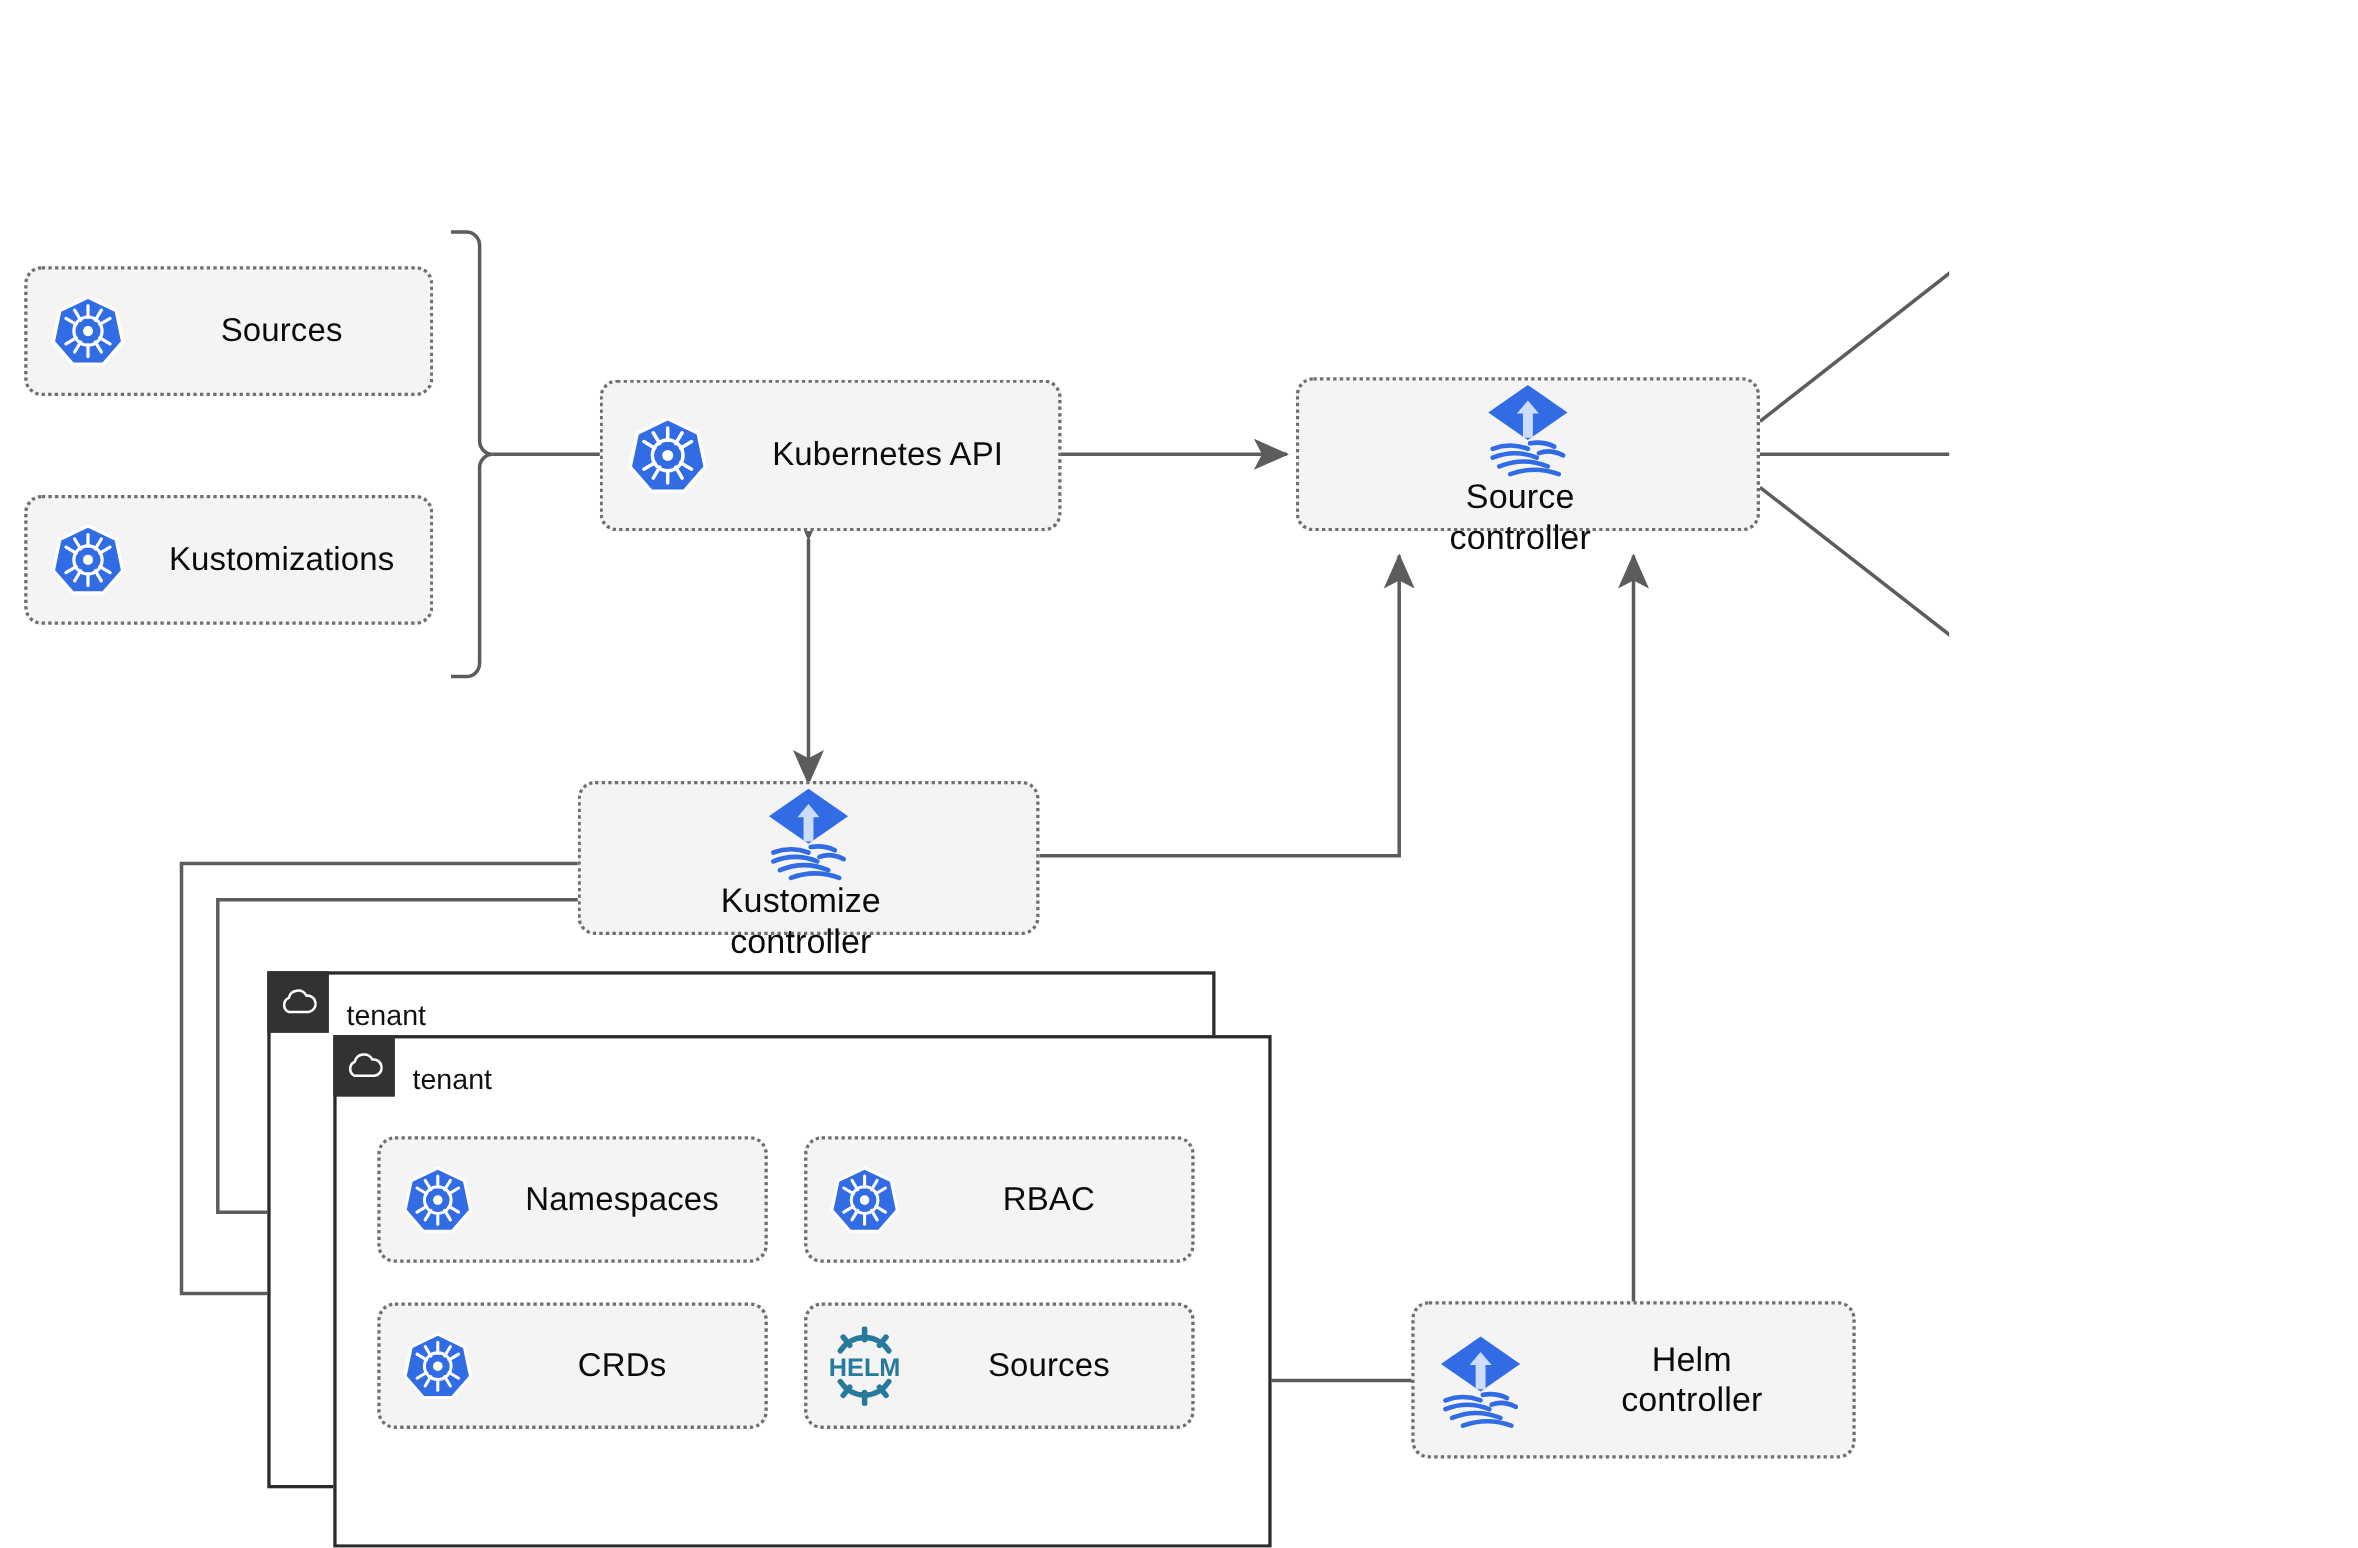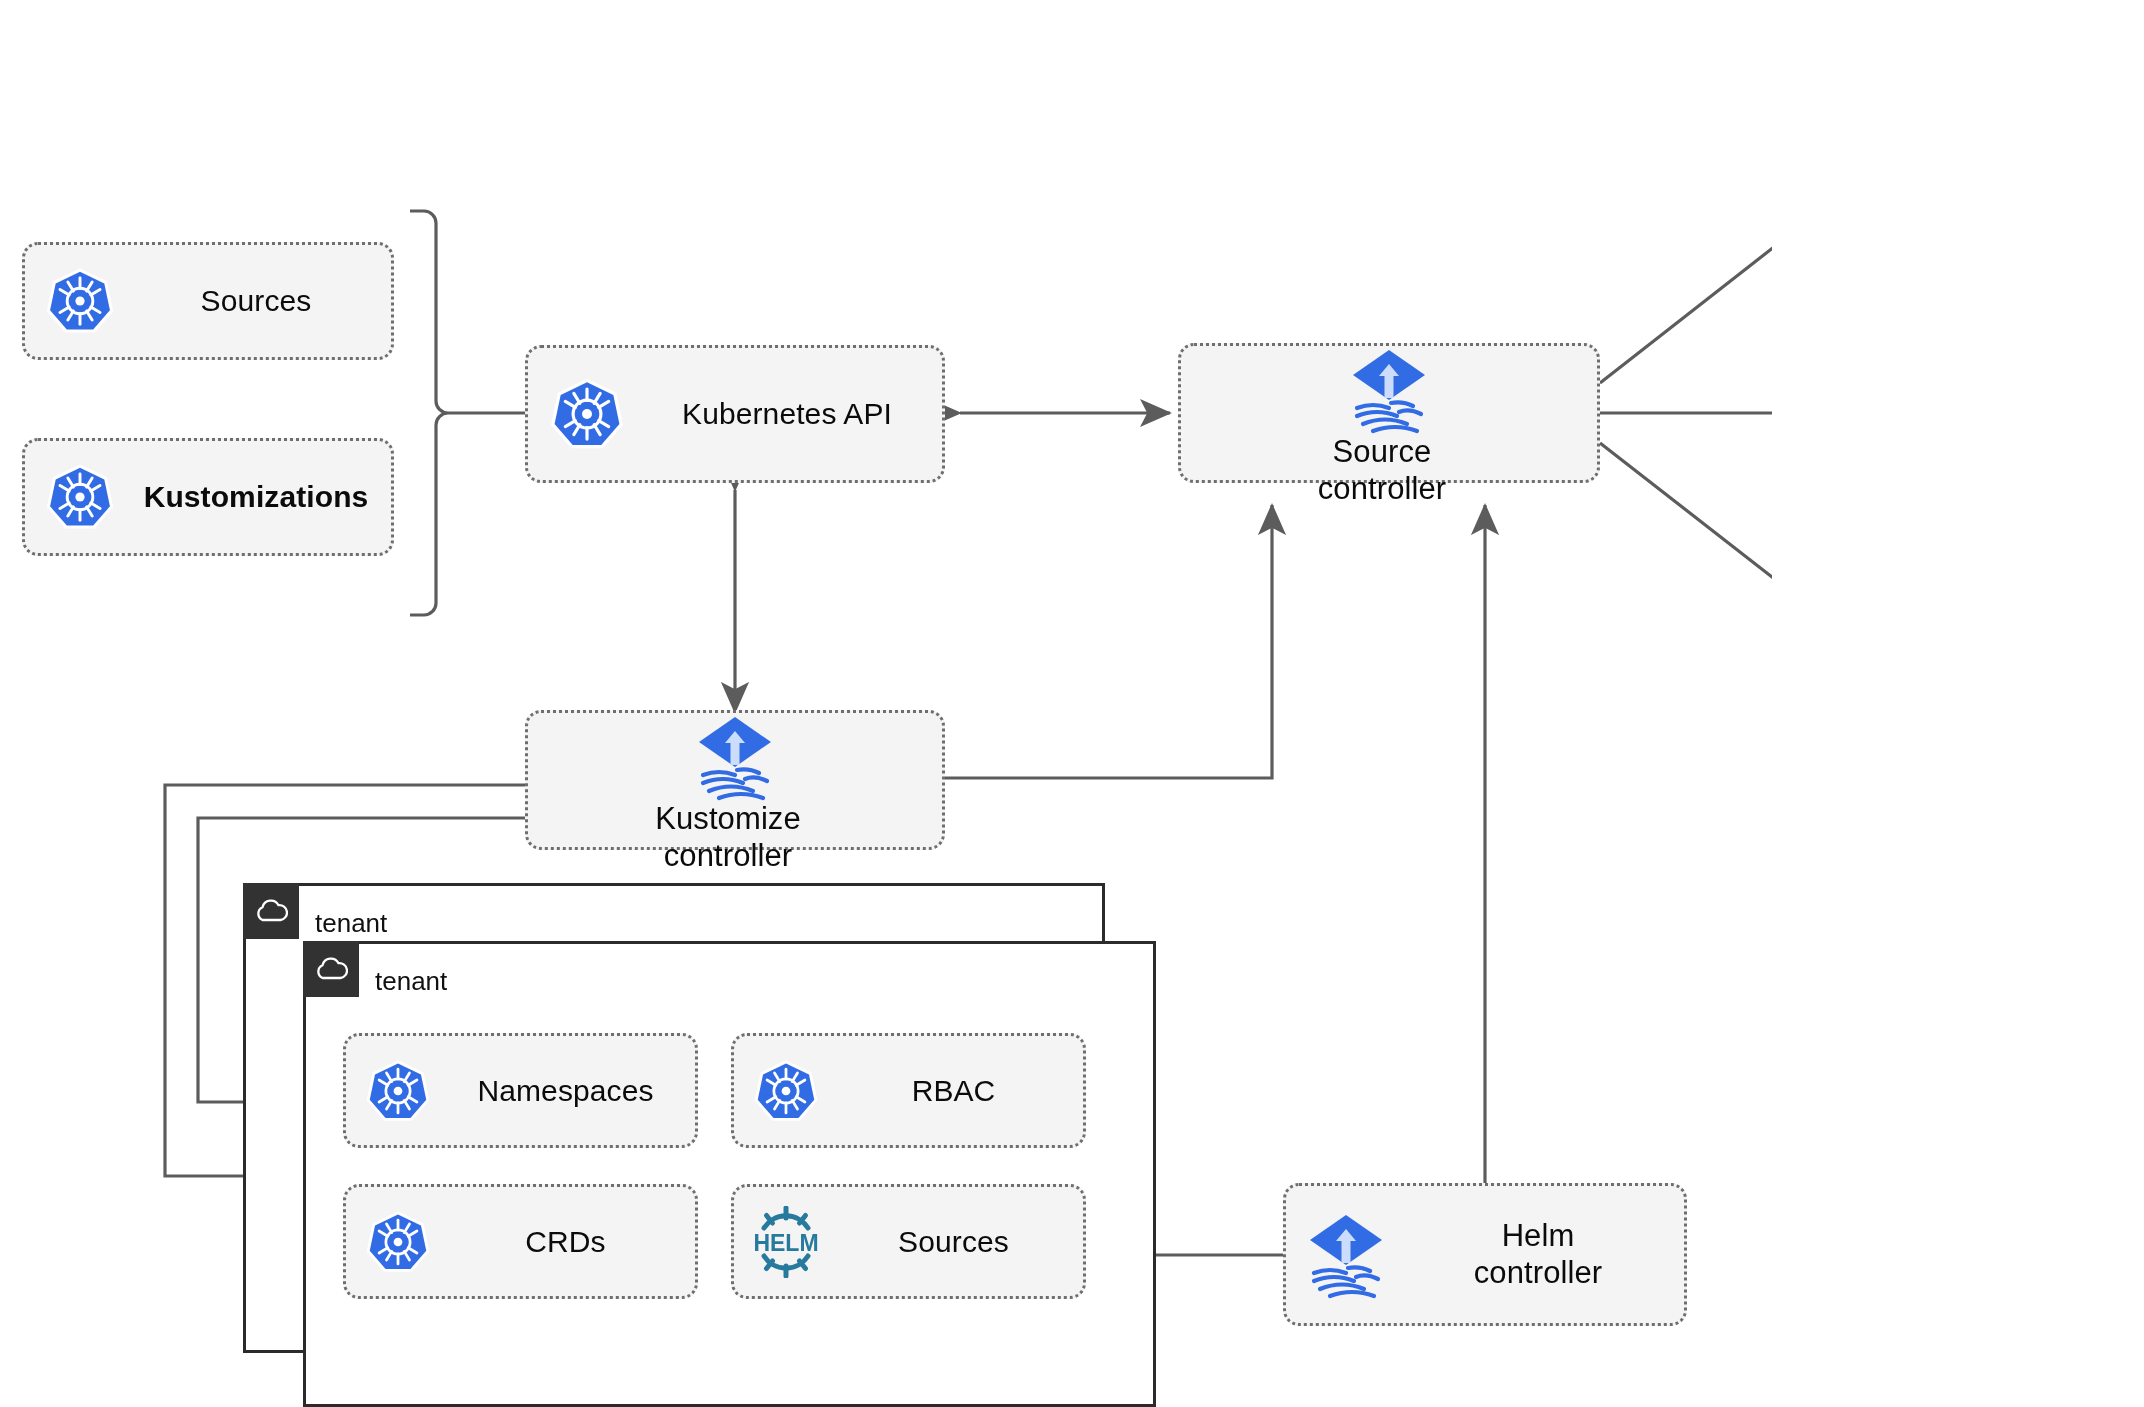--- a/index.html
+++ b/index.html
@@ -104,21 +104,21 @@
           <line x1="37.9" y1="23.2" x2="42.8" y2="15.1"></line>
           <line x1="42.8" y1="48.9" x2="37.9" y2="40.8"></line>
           <line x1="26.1" y1="23.2" x2="21.2" y2="15.1"></line>
         </g>
         <circle cx="32" cy="32" r="4.1" fill="#fff"></circle>
       </svg>
     </span>
     <span class="lbl">Sources</span>
   </div>
 
-  <div class="node" style="left:22px;top:438px;width:372px;height:118px;font-weight:bold;">
+  <div class="node" style="left:22px;top:450px;width:372px;height:118px;">
     <span class="ico" style="width:110px;">
       <svg width="72" height="72" viewBox="0 0 64 64">
         <path d="M32 3 L56 14.5 L61.5 41 L45 60 H19 L2.5 41 L8 14.5 Z" fill="#fff"></path>
         <path d="M32 6 L53.6 16.4 L58.6 40.3 L43.7 57.4 H20.3 L5.4 40.3 L10.4 16.4 Z" fill="#326CE5"></path>
         <g fill="none" stroke="#fff" stroke-width="2.6" stroke-linecap="round">
           <circle cx="32" cy="32" r="11.4"></circle>
           <line x1="32" y1="11.5" x2="32" y2="20.8"></line>
             <line x1="32" y1="43.2" x2="32" y2="52.6"></line>
           <line x1="14.2" y1="21.7" x2="22.4" y2="26.6"></line>
             <line x1="41.6" y1="37.4" x2="49.8" y2="42.3"></line>
@@ -128,21 +128,21 @@
             <line x1="37.9" y1="23.2" x2="42.8" y2="15.1"></line>
           <line x1="42.8" y1="48.9" x2="37.9" y2="40.8"></line>
             <line x1="26.1" y1="23.2" x2="21.2" y2="15.1"></line>
         </g>
         <circle cx="32" cy="32" r="4.1" fill="#fff"></circle>
       </svg>
     </span>
     <span class="lbl">Kustomizations</span>
   </div>
 
-  <div class="node" style="left:525px;top:345px;width:420px;height:138px;">
+  <div class="node" style="left:545px;top:345px;width:420px;height:138px;">
     <span class="ico" style="width:118px;">
       <svg width="78" height="78" viewBox="0 0 64 64">
         <path d="M32 3 L56 14.5 L61.5 41 L45 60 H19 L2.5 41 L8 14.5 Z" fill="#fff"></path>
         <path d="M32 6 L53.6 16.4 L58.6 40.3 L43.7 57.4 H20.3 L5.4 40.3 L10.4 16.4 Z" fill="#326CE5"></path>
         <g fill="none" stroke="#fff" stroke-width="2.6" stroke-linecap="round">
           <circle cx="32" cy="32" r="11.4"></circle>
           <line x1="32" y1="11.5" x2="32" y2="20.8"></line>
             <line x1="32" y1="43.2" x2="32" y2="52.6"></line>
           <line x1="14.2" y1="21.7" x2="22.4" y2="26.6"></line>
             <line x1="41.6" y1="37.4" x2="49.8" y2="42.3"></line>

